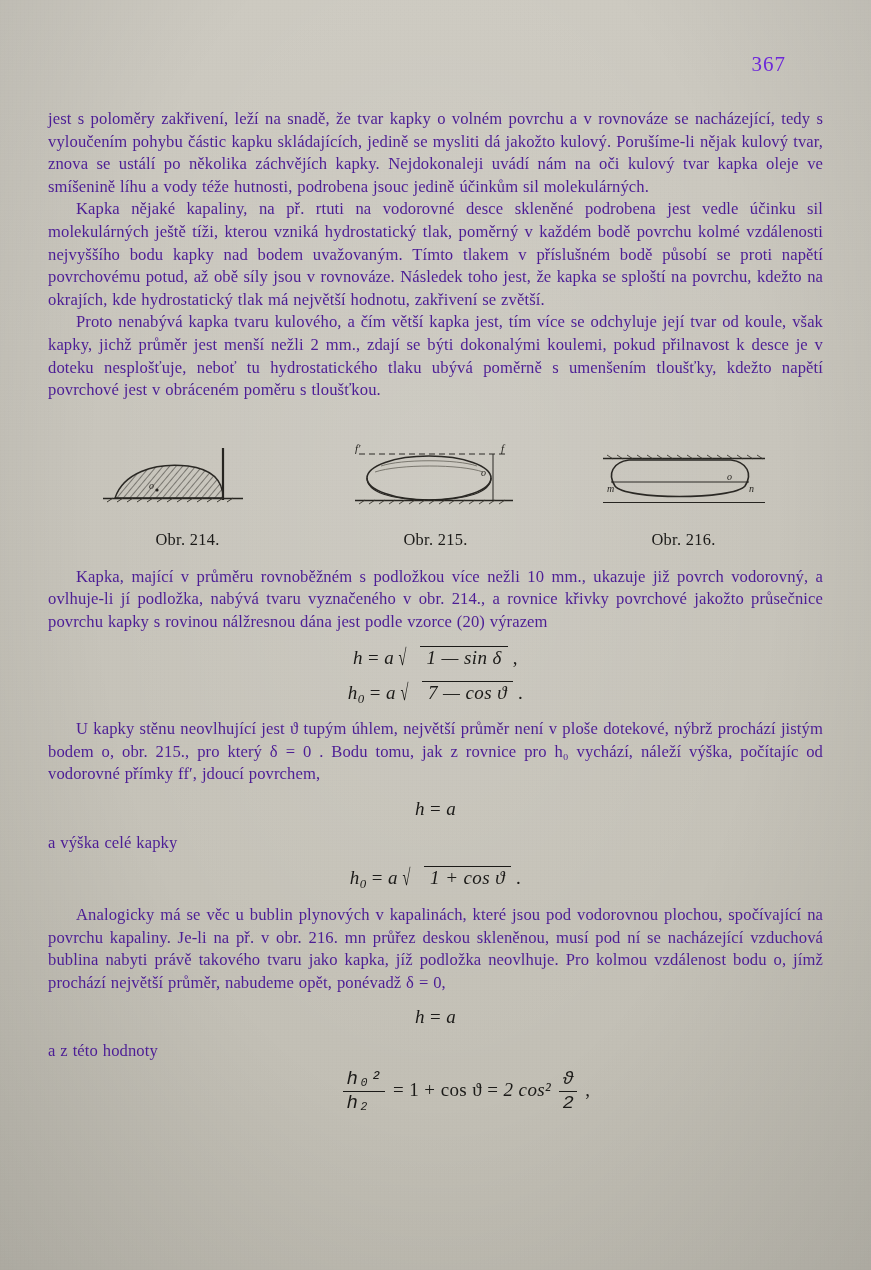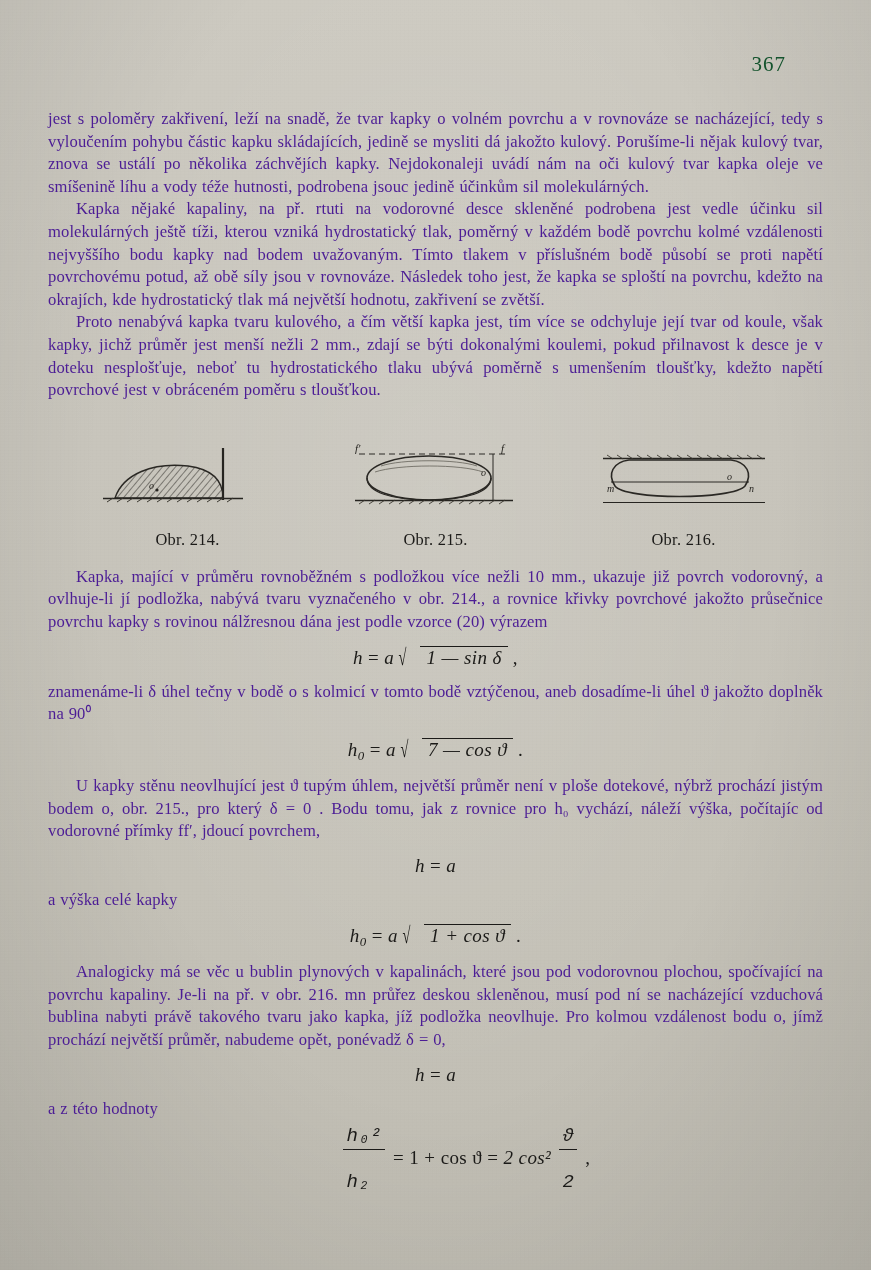--- a/index.html
+++ b/index.html
@@ -35,21 +35,21 @@
   .page {
     position: absolute;
     inset: 0;
   }
   .page-number {
     position: absolute;
     top: 52px;
     right: 85px;
     font-size: 21px;
     letter-spacing: 1px;
-    color: #14532d;
+    color: #6d28d9;
   }
   .content {
     position: absolute;
     left: 48px;
     right: 48px;
     top: 108px;
   }
   p.para {
     margin: 0;
     font-size: 16.6px;
@@ -125,21 +125,20 @@
   .frac .num {
     display: block;
     border-bottom: 1.2px solid #1b1a18;
     padding: 0 3px 1px 3px;
     line-height: 1.12;
   }
   .frac .den {
     display: block;
     padding: 1px 3px 0 3px;
     line-height: 1.12;
-    margin-top: 21px;
   }
   .spacer-16 { height: 16px; }
   svg { display: block; }
 </style>
 </head>
 <body>
 
 <div class="paper"></div>
 <div class="grain"></div>
 
@@ -278,21 +277,20 @@
 
     <p class="para indent">Kapka, mající v průměru rovnoběžném s podložkou více nežli 10 mm., ukazuje již povrch vodorovný, a ovlhuje-li jí podložka, nabývá tvaru vyznačeného v obr. 214., a rovnice křivky povrchové jakožto průsečnice povrchu kapky s rovinou nálžresnou dána jest podle vzorce (20) výrazem</p>
 
     <div class="formula">
       <span>h</span>
       <span class="rm">=</span>
       <span>a</span><span class="sqrt"><span class="radsym">√</span><span class="radicand">1 — sin δ</span></span>
       <span class="rm">,</span>
     </div>
 
-    <p class="para">znamenáme-li δ úhel tečny v bodě o s kolmicí v tomto bodě vztýčenou, aneb dosadíme-li úhel ϑ jakožto doplněk na 90⁰</p>
 
     <div class="formula">
       <span>h</span><span class="sub">0</span>
       <span class="rm">=</span>
       <span>a</span><span class="sqrt"><span class="radsym">√</span><span class="radicand">7 — cos ϑ</span></span>
       <span class="rm">.</span>
     </div>
 
     <p class="para indent">U kapky stěnu neovlhující jest ϑ tupým úhlem, největší průměr není v ploše dotekové, nýbrž prochází jistým bodem o, obr. 215., pro který δ = 0 . Bodu tomu, jak z rovnice pro h₀ vychází, náleží výška, počítajíc od vodorovné přímky ff′, jdoucí povrchem,</p>
 

